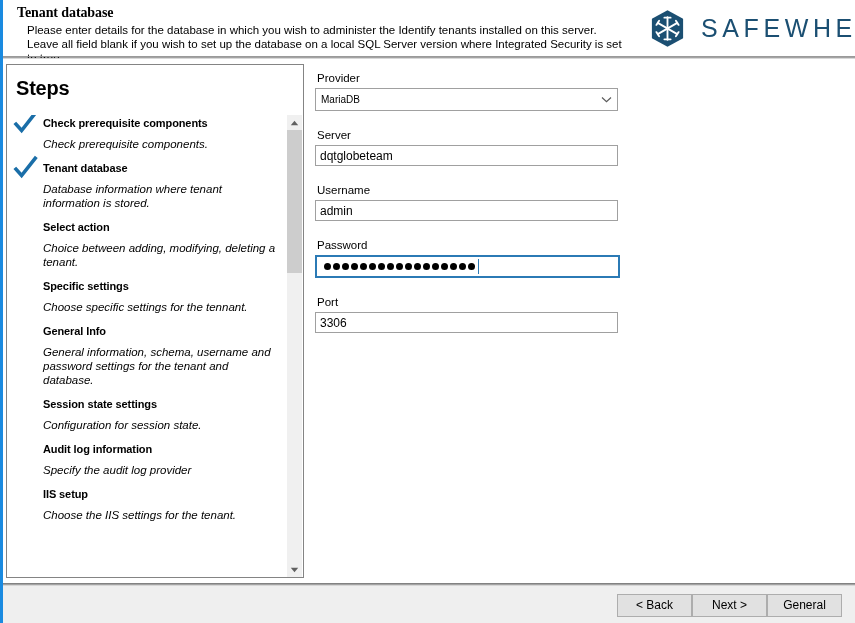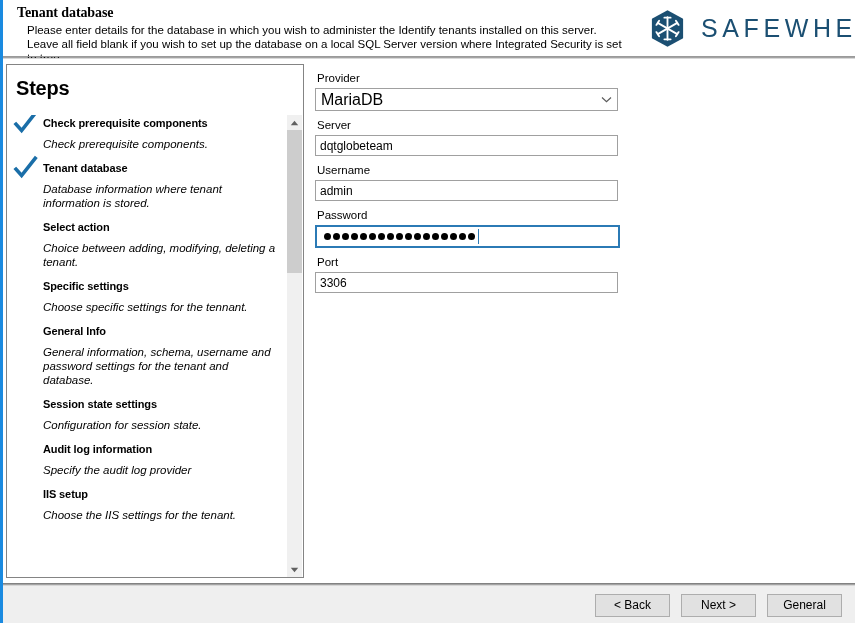--- a/index.html
+++ b/index.html
@@ -200,21 +200,21 @@
   }
 
   
   .form-panel {
     position: absolute;
     left: 312px;
     top: 12px;
     width: 310px;
   }
   .field {
-    margin-bottom: 7px;
+    margin-bottom: 17px;
   }
   .field-label {
     font-size: 11.5px;
     color: #000000;
     line-height: 15px;
     margin-bottom: 2px;
     padding-left: 2px;
   }
   .textbox {
     width: 303px;
@@ -241,21 +241,21 @@
     height: 23px;
     box-sizing: border-box;
     border: 1px solid #a0a0a0;
     background: #ffffff;
   }
   .combo-value {
     position: absolute;
     left: 5px;
     top: 0;
     line-height: 21px;
-    font-size: 16px;
+    font-size: 10px;
     color: #000000;
   }
   .combo-arrow {
     position: absolute;
     right: 5px;
     top: 0;
     height: 21px;
     display: flex;
     align-items: center;
   }
@@ -304,21 +304,20 @@
     top: 586px;
     width: 852px;
     height: 37px;
     background: #efefef;
   }
   .footer-buttons {
     position: absolute;
     right: 13px;
     top: 8px;
     display: flex;
-    gap: 11px;
   }
   .btn {
     width: 75px;
     height: 23px;
     box-sizing: border-box;
     border: 1px solid #adadad;
     background: #e1e1e1;
     font-family: "Liberation Sans", sans-serif;
     font-size: 12px;
     color: #000000;

